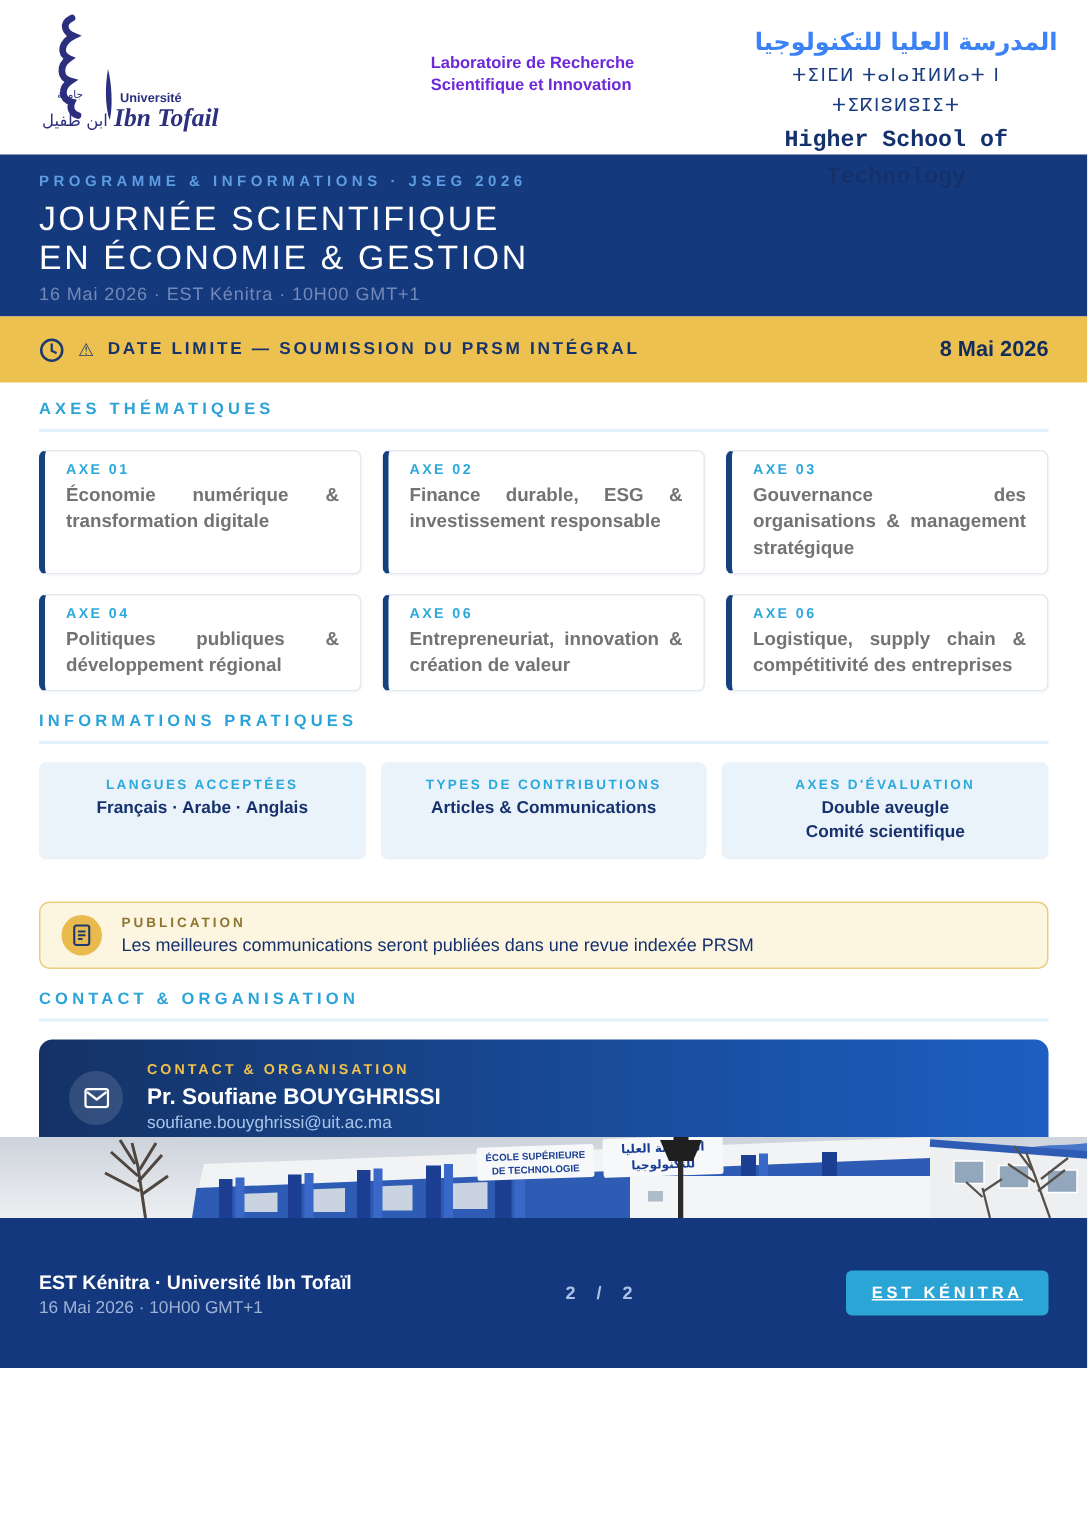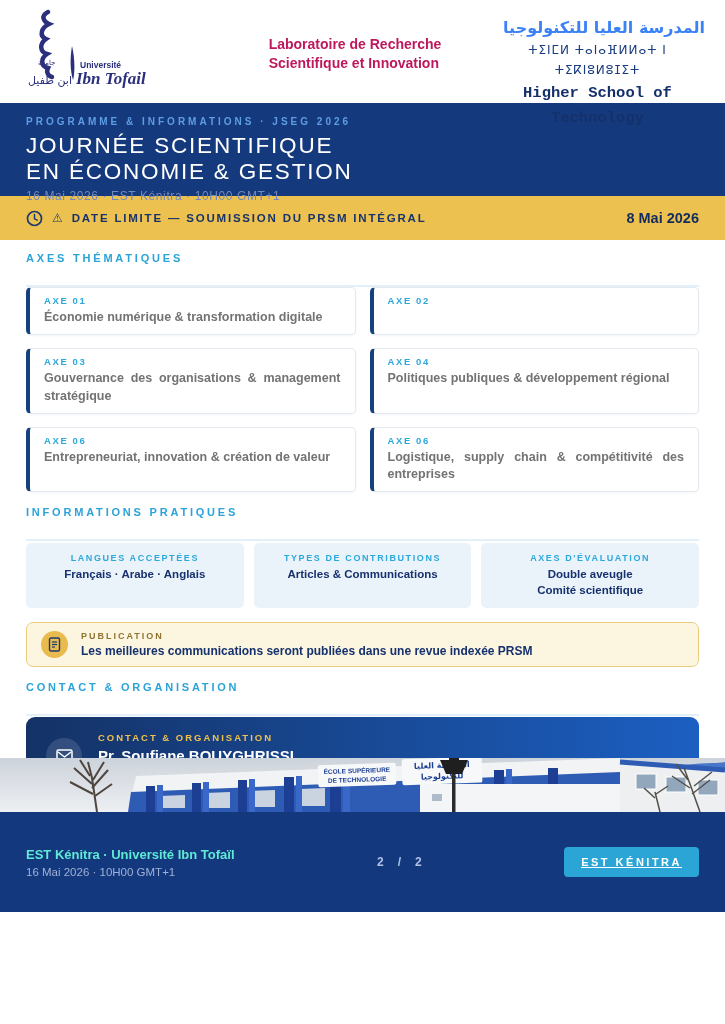--- a/index.html
+++ b/index.html
@@ -3,73 +3,73 @@
 <meta charset="utf-8">
 <style>
   * { margin:0; padding:0; box-sizing:border-box; }
   html,body { background:#ffffff; }
   body { font-family:"Liberation Sans", sans-serif; }
   .page { position:relative; width:725px; height:1024px; margin:0 auto; background:#ffffff; overflow:hidden; }
 
   
   .header { height:103px; display:flex; justify-content:space-between; align-items:flex-start; padding:8px 20px 0 10px; }
   .logo-box { width:210px; }
-  .lab-name { margin-top:27px; font-size:14px; font-weight:bold; color:#be185d; line-height:1.35; }
+  .lab-name { margin-top:27px; font-size:11px; font-weight:bold; color:#6d28d9; line-height:1.35; }
   .school-block { width:215px; text-align:center; margin-top:8px; }
   .school-ar { font-family:"DejaVu Sans", sans-serif; font-size:16px; font-weight:bold; color:#3b82f6; line-height:1.5;text-align:right; }
   .school-tif { font-family:"DejaVu Sans", sans-serif; font-size:12px; color:#1A3C80; line-height:1.7; letter-spacing:1px; }
   .school-en { font-family:Liberation Mono, monospace; font-size:15.5px; font-weight:bold; color:#15316B; line-height:1.6; }
 
   
-  .hero { height:93px; background:#15397D; padding:13px 26px 0; }
+  .hero { height:108px; background:#15397D; padding:13px 26px 0; }
   .hero-eyebrow { color:#5E9DE4; font-size:10px; font-weight:bold; letter-spacing:3px; margin-bottom:6px; }
   .hero-title { color:#FFFFFF; font-size:22.5px; font-weight:normal; letter-spacing:1.8px; line-height:1.14; }
   .hero-meta { color:#7389B8; font-size:12px; letter-spacing:0.6px; margin-top:5px; }
 
   
   .deadline { height:44px; background:#EDC14F; display:flex; align-items:center; padding:0 26px; gap:9px; }
   .clock-ic { flex:none; display:flex; }
   .warn { color:#1D3A6E; font-size:12px; line-height:1; }
   .deadline-label { color:#17336B; font-size:11.5px; font-weight:bold; letter-spacing:1.8px; }
   .deadline-date { margin-left:auto; color:#122C5E; font-size:14.5px; font-weight:bold; }
 
   
   .content { padding:12px 26px 0; }
-  .sec-head { color:#2BA3D9; font-size:11px; font-weight:bold; letter-spacing:2.8px; padding-bottom:21px; border-bottom:2px solid #E2F1F9; }
+  .sec-head { color:#2BA3D9; font-size:11px; font-weight:bold; letter-spacing:2.8px; padding-bottom:7px; border-bottom:2px solid #E2F1F9; margin-bottom:12px; }
   .sec-head.mt { margin-top:14px; }
 
-  .axes-grid { display:grid; grid-template-columns:1fr 1fr; column-gap:14px; row-gap:13px; }
+  .axes-grid { display:grid; grid-template-columns:1fr 1fr 1fr; column-gap:14px; row-gap:13px; }
   .axe-card { background:#fff; border:1px solid #E4E9F0; border-left:4px solid #16417F; border-radius:5px; padding:7px 14px 8px; box-shadow:0 1px 2px rgba(20,50,100,0.05); }
   .axe-code { color:#2BA8DC; font-size:9.5px; font-weight:bold; letter-spacing:1.6px; margin-bottom:3px; }
   .axe-title { color:#737373; font-size:12.5px; font-weight:bold; line-height:1.38; text-align:justify; }
 
   .infos-grid { display:grid; grid-template-columns:1fr 1fr 1fr; column-gap:10px; margin-top:2px; }
   .info-card { background:#EBF3FA; border-radius:5px; padding:10px 8px 10px; text-align:center; }
   .info-label { color:#2BA8DC; font-size:9px; font-weight:bold; letter-spacing:1.6px; margin-bottom:4px; }
   .info-val { color:#16316E; font-size:11.5px; font-weight:bold; line-height:1.35; }
   .info-val:empty { display:none; }
 
-  .pub-box { margin-top:14px; display:flex; align-items:flex-end; gap:13px; background:#FCF6E1; border:1.5px solid #EACD7F; border-radius:7px; padding:8px 14px; }
+  .pub-box { margin-top:28px; display:flex; align-items:flex-end; gap:13px; background:#FCF6E1; border:1.5px solid #EACD7F; border-radius:7px; padding:8px 14px; }
   .pub-icon { flex:none; width:27px; height:27px; border-radius:50%; background:#E9BA4D; display:flex; align-items:center; justify-content:center; }
   .pub-label { color:#8F7430; font-size:9px; font-weight:bold; letter-spacing:2px; margin-bottom:3px; }
-  .pub-text { color:#16316E; font-size:12px; font-weight:bold; }
+  .pub-text { color:#16316E; font-size:12px; font-weight:normal; }
 
   .contact-card { margin-top:1px; background:linear-gradient(90deg,#143266 0%,#1C5FC2 100%); border-radius:9px; padding:15px 20px; display:flex; align-items:center; gap:16px; }
   .contact-icon { flex:none; width:36px; height:36px; border-radius:50%; background:rgba(255,255,255,0.13); display:flex; align-items:center; justify-content:center; }
   .contact-eyebrow { color:#EFC14D; font-size:9.5px; font-weight:bold; letter-spacing:2px; margin-bottom:4px; }
   .contact-name { color:#FFFFFF; font-size:15px; font-weight:bold; margin-bottom:3px; }
   .contact-email { color:#A9C4EA; font-size:11.5px; }
 
   
   .photo { position:absolute; left:0; top:758px; width:725px; height:54px; overflow:hidden; }
   .photo svg { display:block; }
 
   
   .footer { position:absolute; left:0; top:812px; width:725px; height:100px; background:#14387E; display:flex; align-items:center; padding:0 26px; }
-  .foot-org { color:#5eead4; font-size:13px; font-weight:bold; }
+  .foot-org { color:#ffffff; font-size:13px; font-weight:bold; }
   .foot-meta { color:#9FB2D6; font-size:11.5px; margin-top:4px; }
   .foot-pages { flex:1; text-align:center; color:#AEC1E4; font-size:12px; font-weight:bold; }
   .foot-pages span { margin:0 7px; }
   .foot-btn { background:#2BA5D6; color:#FFFFFF; border:none; font-family:"Liberation Sans", sans-serif; font-size:11px; font-weight:bold; letter-spacing:2.5px; padding:9px 17px; border-radius:4px; cursor:pointer;text-decoration:underline; }
 </style>
 </head>
 <body>
 
 <div class="page">
 
@@ -120,20 +120,21 @@
 
     <div class="sec-head">AXES THÉMATIQUES</div>
 
     <div class="axes-grid">
       <div class="axe-card">
         <div class="axe-code">AXE 01</div>
         <div class="axe-title">Économie numérique &amp; transformation digitale</div>
       </div>
       <div class="axe-card">
         <div class="axe-code">AXE 02</div>
+        <div class="axe-title">Finance durable, ESG &amp; investissement responsable</div>
       </div>
       <div class="axe-card">
         <div class="axe-code">AXE 03</div>
         <div class="axe-title">Gouvernance des organisations &amp; management stratégique</div>
       </div>
       <div class="axe-card">
         <div class="axe-code">AXE 04</div>
         <div class="axe-title">Politiques publiques &amp; développement régional</div>
       </div>
       <div class="axe-card">

